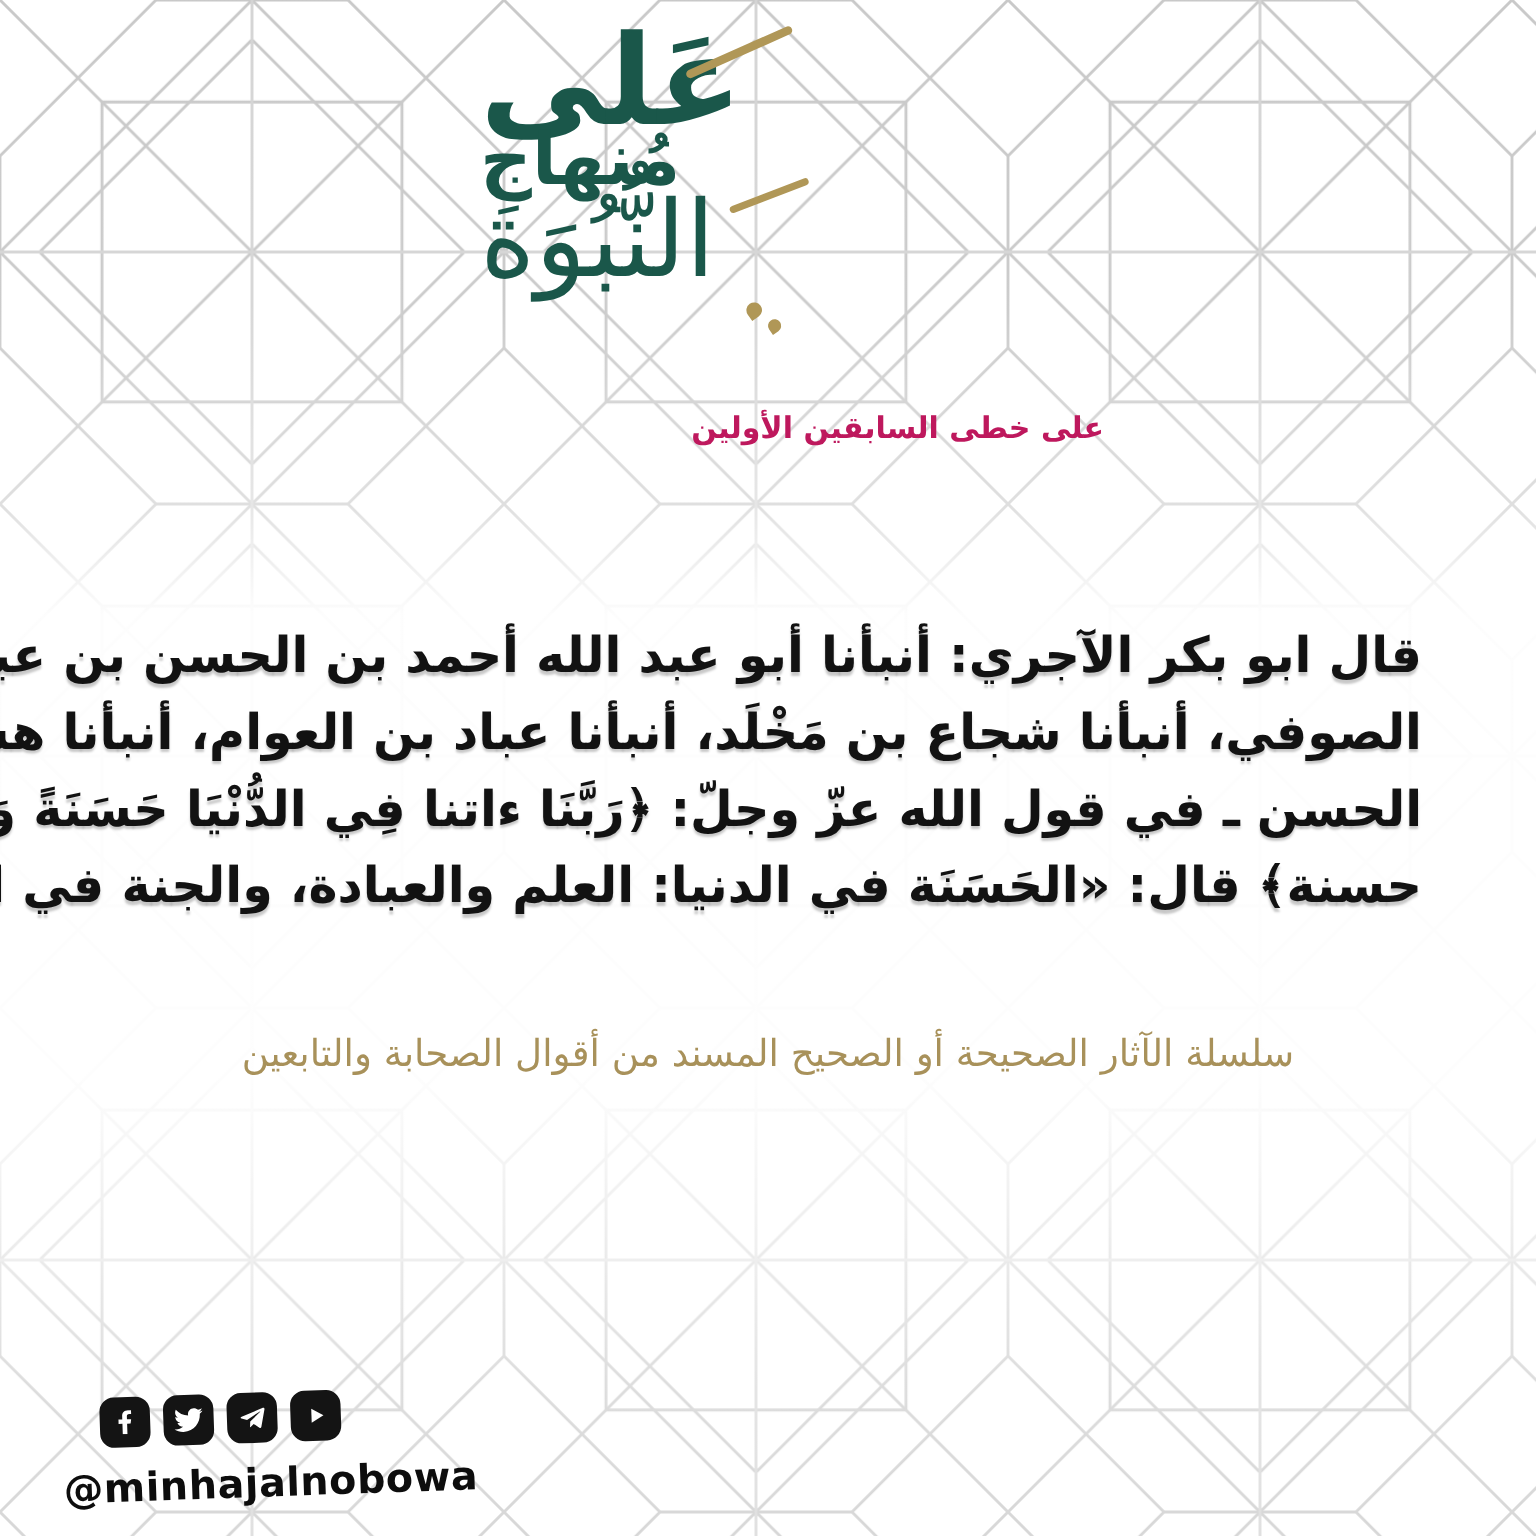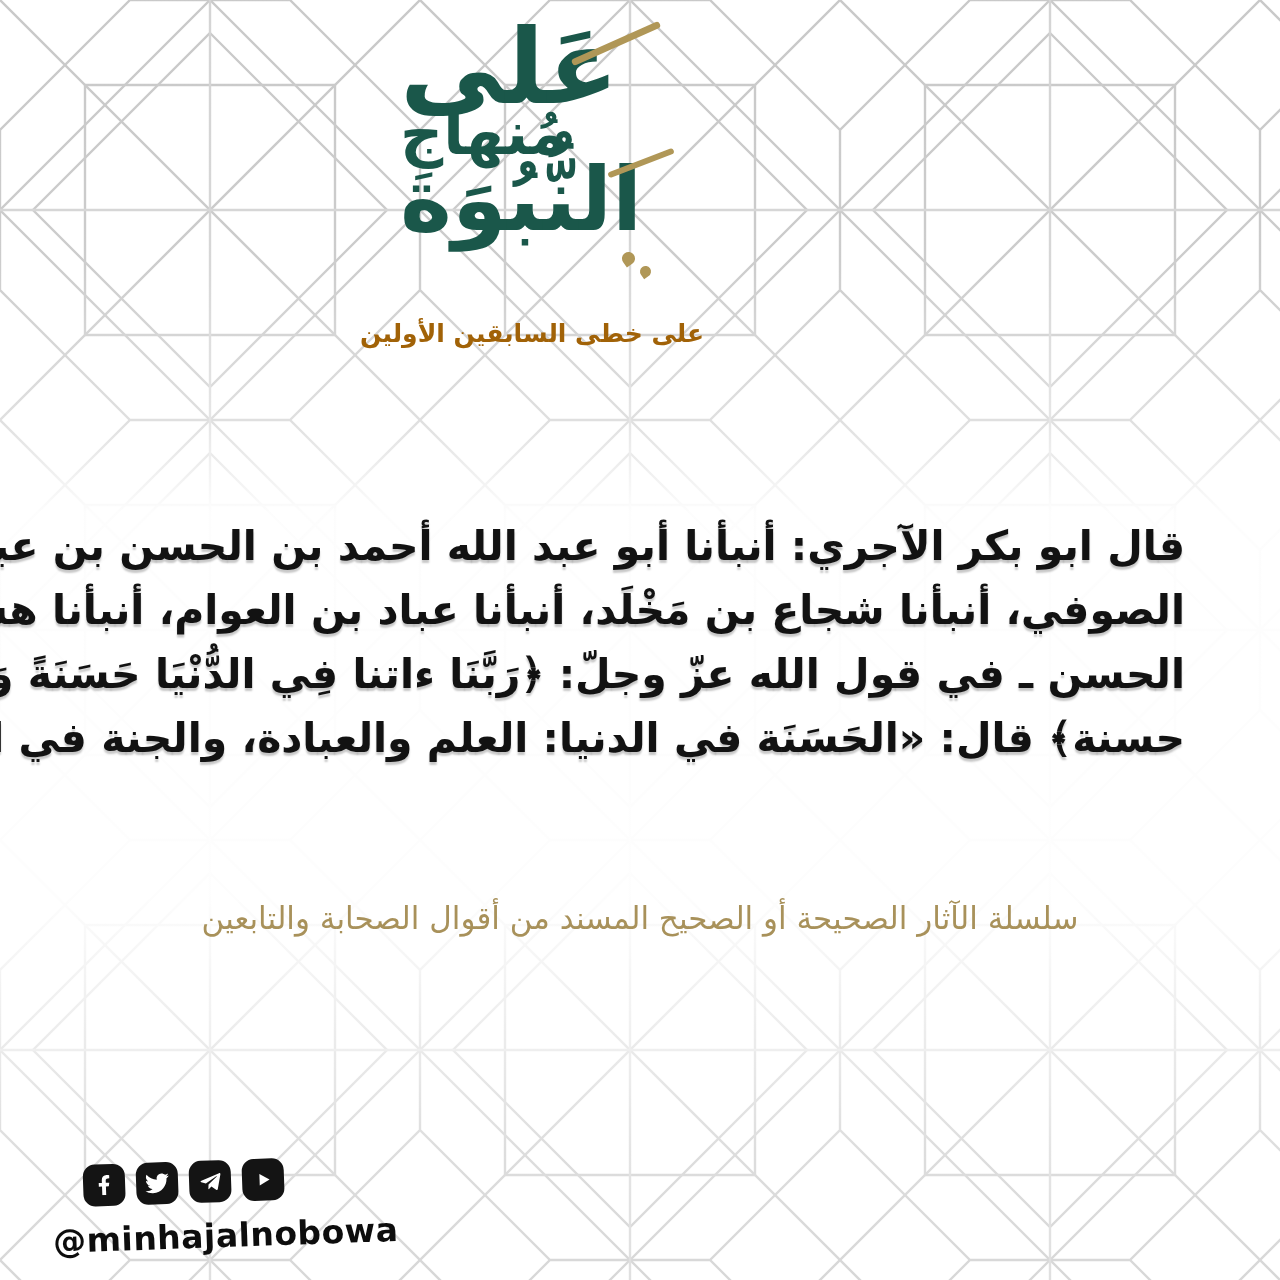--- a/index.html
+++ b/index.html
@@ -24,46 +24,46 @@
   }
   .content{position:absolute;inset:0;z-index:2;}
 
   
   .logo{
     position:absolute;top:14px;left:50%;transform:translateX(-50%);
     width:480px;text-align:left;color:#1a574a;direction:rtl;
   }
   .logo-l1{font-size:104px;font-weight:bold;line-height:1.02;}
   .logo-l2{font-size:60px;font-weight:bold;line-height:0.92;margin-top:-14px;}
-  .logo-l3{font-size:88px;font-weight:bold;line-height:0.98;margin-top:-4px;}
+  .logo-l3{font-size:88px;font-weight:normal;line-height:0.98;margin-top:-4px;}
   .accent{position:absolute;background:#b09757;border-radius:4px;}
   .accent-a{width:96px;height:7px;top:26px;left:168px;transform:rotate(-24deg);}
   .accent-b{width:70px;height:6px;top:146px;left:206px;transform:rotate(-21deg);}
   .accent-c{width:13px;height:13px;top:238px;left:222px;border-radius:60% 60% 60% 0;transform:rotate(-35deg);}
   .accent-d{width:11px;height:11px;top:252px;left:240px;border-radius:60% 60% 60% 0;transform:rotate(-35deg);}
 
   .tagline{
-    position:absolute;top:315px;left:50%;transform:translateX(-50%);
-    width:560px;text-align:left;direction:rtl;
-    color:#a16207;font-size:25px;line-height:1.55;font-weight:bold;
+    position:absolute;top:338px;left:50%;transform:translateX(-50%);
+    width:560px;text-align:right;direction:rtl;
+    color:#be185d;font-size:25px;line-height:1.55;font-weight:bold;
   }
 
   
   .quote{
     position:absolute;top:522px;left:95px;width:1090px;direction:rtl;
   }
   .quote-line{
     height:64px;font-size:41px;font-weight:bold;color:#121212;
     text-align:justify;text-align-last:justify;white-space:nowrap;
     text-shadow:0 3px 2px rgba(0,0,0,0.22);
   }
 
   
   .series{
-    position:absolute;top:900px;left:0;width:1280px;text-align:center;
+    position:absolute;top:860px;left:0;width:1280px;text-align:center;
     direction:rtl;color:#a8915a;font-size:31px;font-weight:normal;
     letter-spacing:0.5px;
   }
 
   
   .footer{
     position:absolute;left:52px;top:1160px;transform:rotate(-2deg);
   }
   .icons-row{display:flex;gap:11px;margin-left:32px;}
   .icon-btn{

